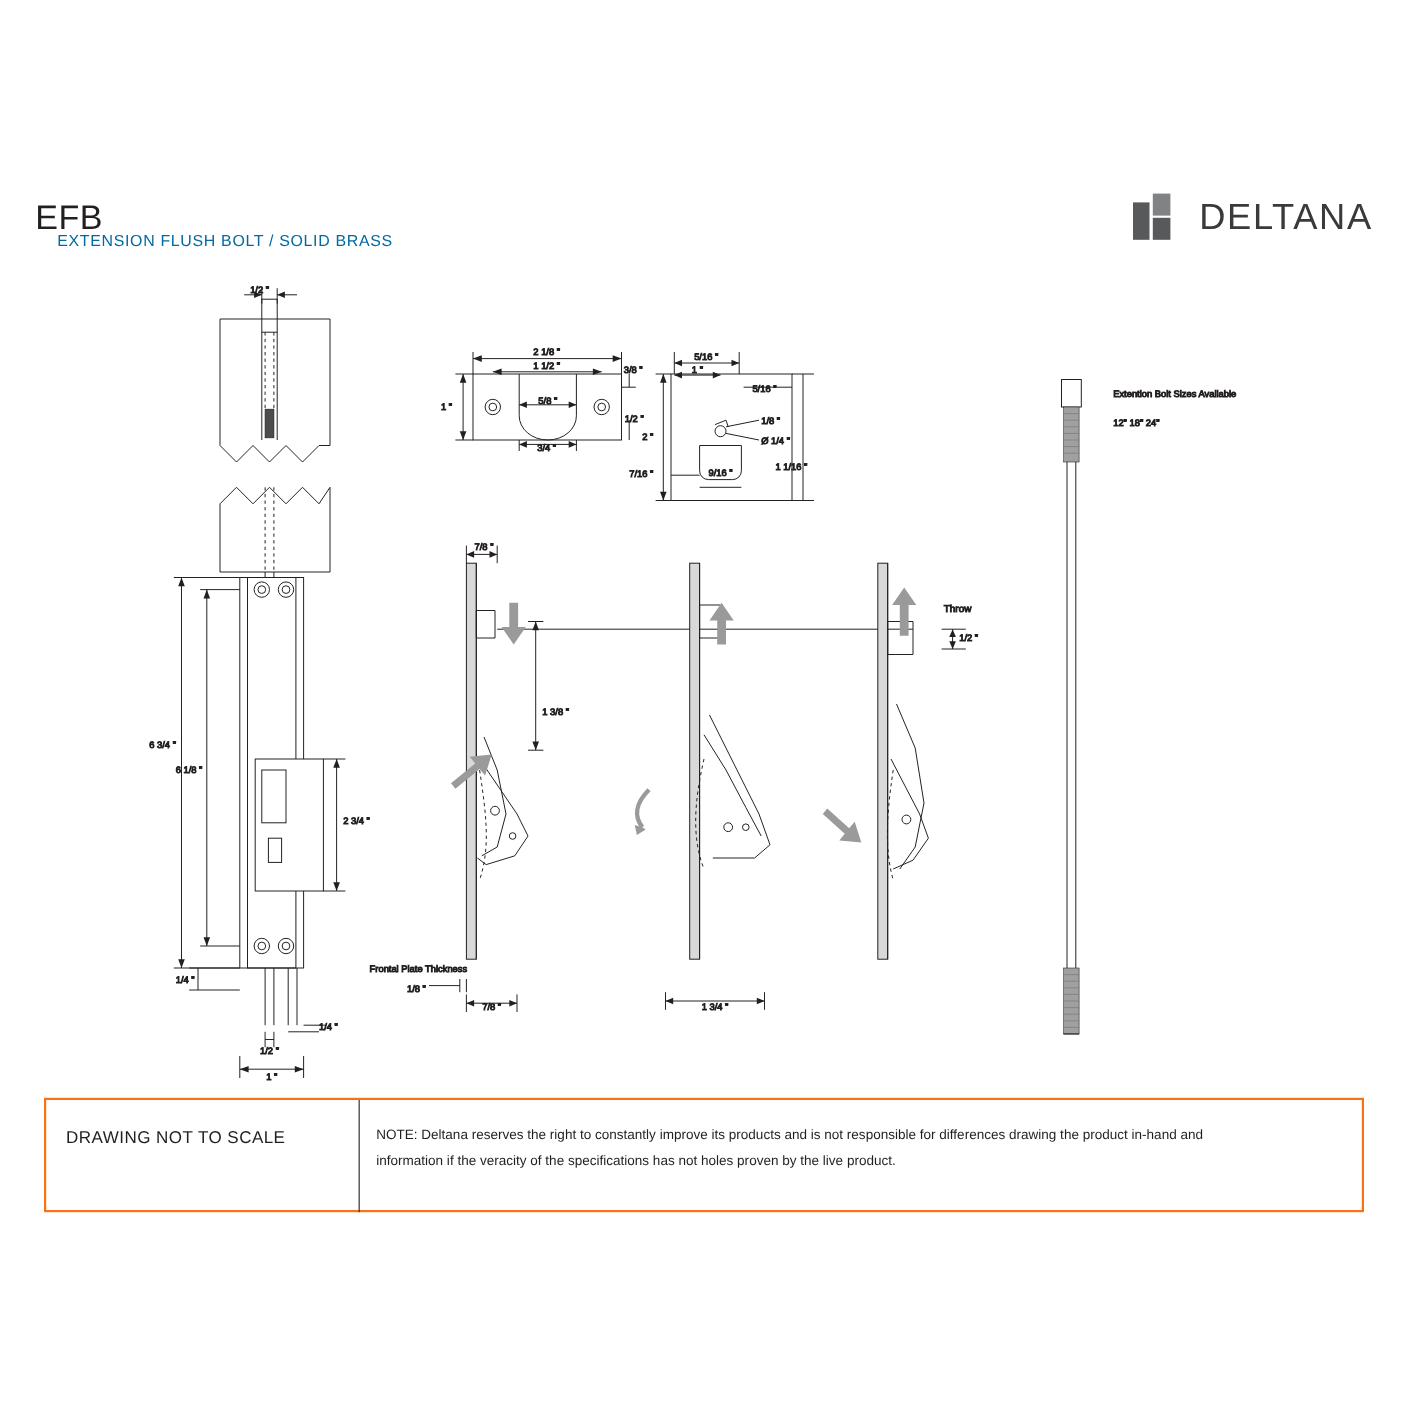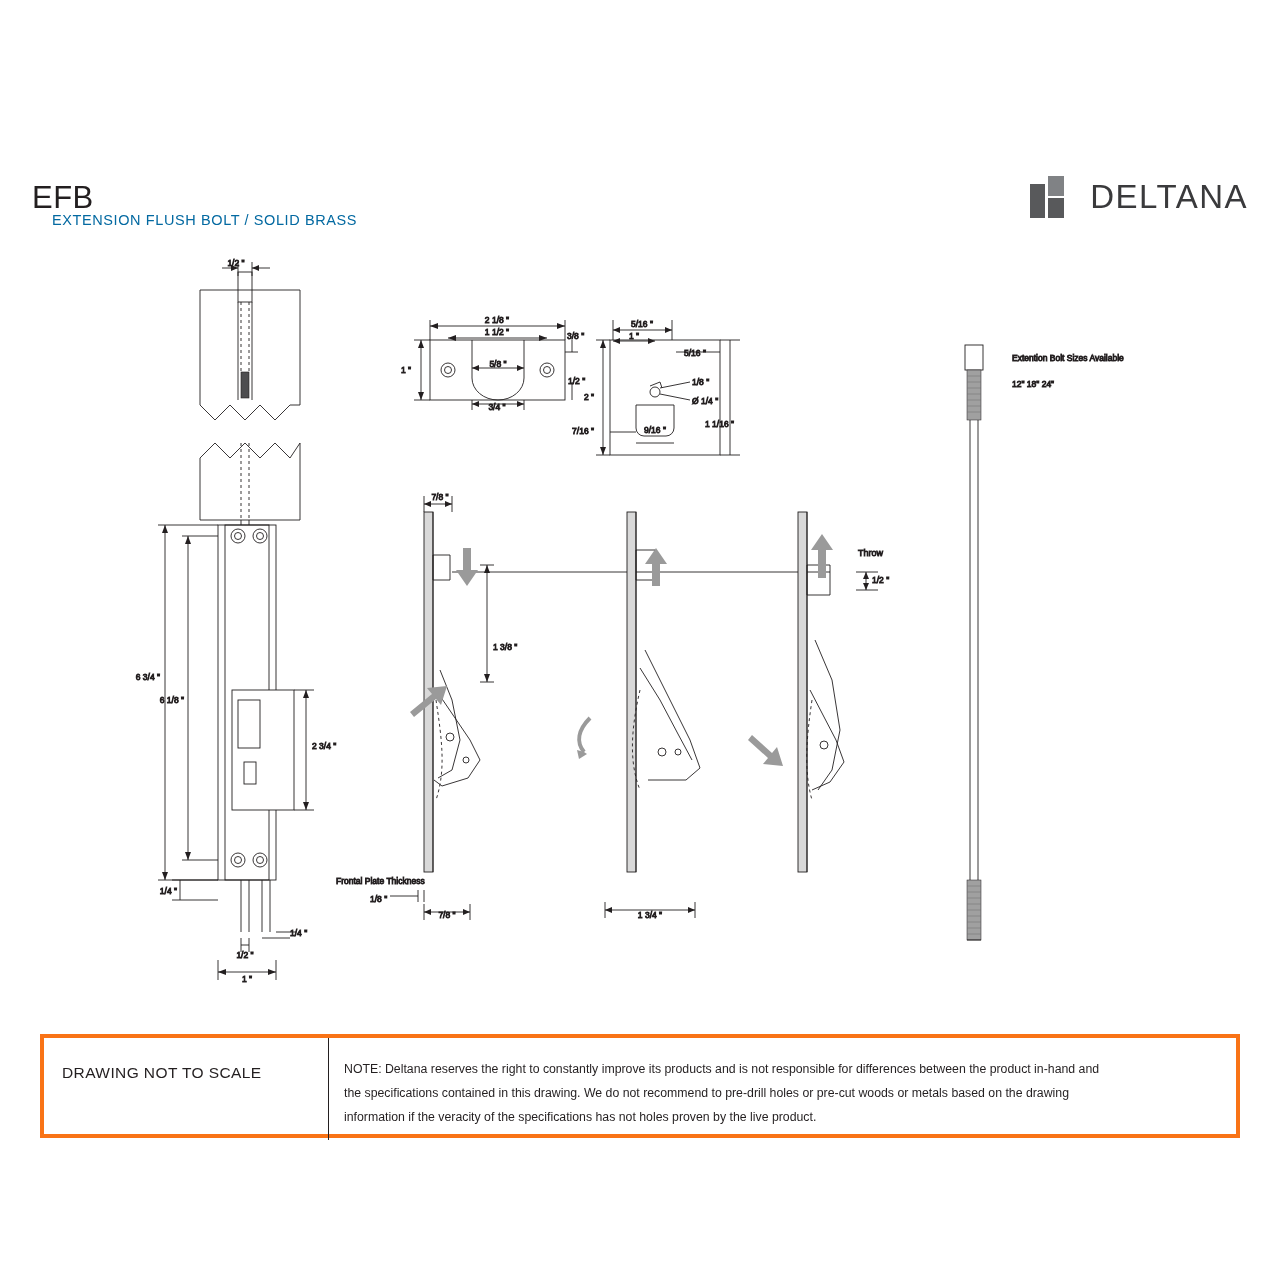--- a/index.html
+++ b/index.html
@@ -81,23 +81,22 @@
     font-weight: 400;
   }
 
   
   .footer-box {
     position: absolute;
     left: 40px;
     top: 998px;
     width: 1200px;
     height: 104px;
-    border: 4px solid #f97316;
+    border: 2px solid #f97316;
     box-sizing: border-box;
-    margin-top: 36px;
   }
   .footer-divider {
     position: absolute;
     left: 284px;
     top: 0;
     width: 1px;
     height: 102px;
     background: #231f20;
   }
   .footer-left {
@@ -457,19 +456,18 @@
       <text class="note-text" x="1012" y="361" text-anchor="start">Extention Bolt Sizes Available</text>
       <text class="note-text" x="1012" y="387" text-anchor="start">12"   18"   24"</text>
 
     </g>
   </svg>
 
   <div class="footer-box">
     <div class="footer-divider"></div>
     <div class="footer-left">DRAWING NOT TO SCALE</div>
     <div class="footer-right">
-      <div>NOTE: Deltana reserves the right to constantly improve its products and is not responsible for differences between the product in-hand and</div>
-      <div>the specifications contained in this drawing. We do not recommend to pre-drill holes or pre-cut woods or metals based on the drawing</div>
+      <div>NOTE: Deltana reserves the right to constantly improve its products and is not responsible for differences drawing the product in-hand and</div>
       <div>information if the veracity of the specifications has not holes proven by the live product.</div>
     </div>
   </div>
 
 </div>
 
 </body></html>

